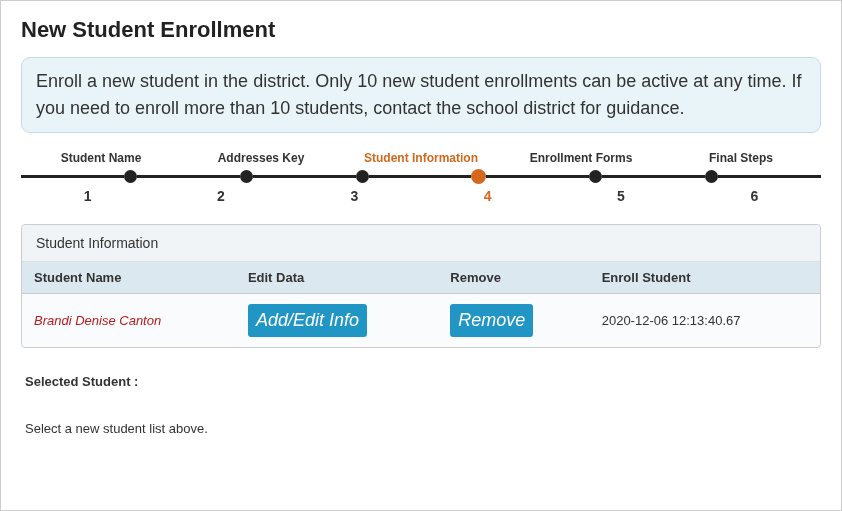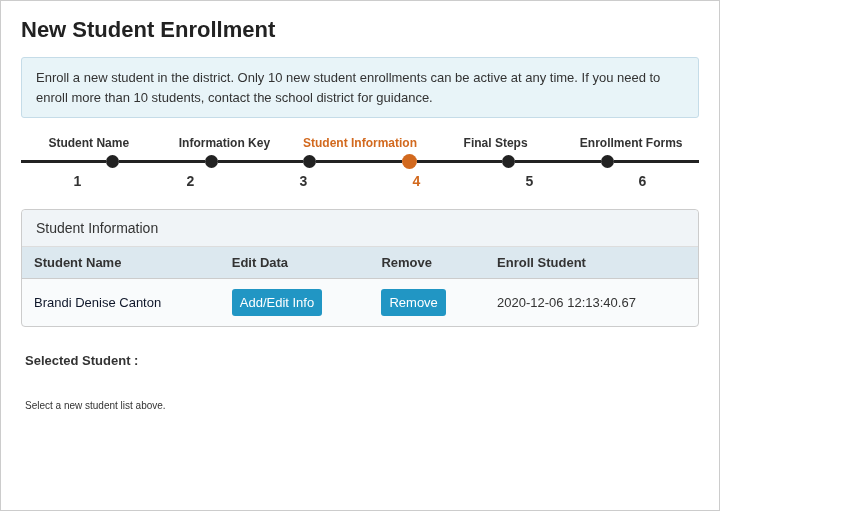--- a/index.html
+++ b/index.html
@@ -3,38 +3,38 @@
   <meta charset="utf-8">
   <style>
     * { box-sizing: border-box; margin: 0; padding: 0; }
     body {
       font-family: Arial, sans-serif;
       background: #fff;
       font-size: 13px;
       color: #333;
     }
     .page-container {
-      width: 720px;
+      width: 842px;
       min-height: 511px;
       background: #fff;
       padding: 16px 20px;
       border: 1px solid #ccc;
     }
     .page-title {
       font-size: 22px;
       font-weight: bold;
       color: #222;
       margin-bottom: 14px;
     }
     .info-banner {
       background: #e8f4f8;
       border: 1px solid #c5dce8;
-      border-radius: 3px;
+      border-radius: 9px;
       padding: 10px 14px;
-      font-size: 13px;
+      font-size: 18px;
       color: #333;
       margin-bottom: 18px;
       line-height: 1.5;
     }
     
     .stepper-wrapper {
       margin-bottom: 20px;
     }
     .stepper-labels {
       display: flex;
@@ -133,58 +133,60 @@
     }
     .data-table tbody tr:last-child td {
       border-bottom: none;
     }
     .btn-blue {
       background: #2196c4;
       color: #fff;
       border: none;
       border-radius: 3px;
       padding: 6px 8px;
-      font-size: 13px;
+      font-size: 18px;
       cursor: pointer;
+      font-style: italic;
     }
     .selected-student-section {
       padding: 10px 4px 4px 4px;
     }
     .selected-student-label {
       font-size: 13px;
       font-weight: bold;
       margin-bottom: 3px;
     }
     .selected-student-hint {
-      font-size: 10px;
+      font-size: 13px;
       color: #333;
       margin-top: 32px;
     }
     .student-name-link {
-      color: #0f172a;
+      color: #b91c1c;
       text-decoration: none;
+      font-style: italic;
     }
   </style>
 </head>
 <body>
 
 <div class="page-container">
 
   <div class="page-title">New Student Enrollment</div>
 
   <div class="info-banner">Enroll a new student in the district. Only 10 new student enrollments can be active at any time. If you need to enroll more than 10 students, contact the school district for guidance.</div>
 
   <div class="stepper-wrapper">
 
     <div class="stepper-labels">
       <div class="stepper-label-item">Student Name</div>
-      <div class="stepper-label-item">Information Key</div>
+      <div class="stepper-label-item">Addresses Key</div>
       <div class="stepper-label-item active">Student Information</div>
+      <div class="stepper-label-item">Enrollment Forms</div>
       <div class="stepper-label-item">Final Steps</div>
-      <div class="stepper-label-item">Enrollment Forms</div>
     </div>
 
     <div class="stepper-track">
       <div class="track-line"></div>
       <div class="track-dot"></div>
       <div class="track-line"></div>
       <div class="track-dot"></div>
       <div class="track-line"></div>
       <div class="track-dot"></div>
       <div class="track-line"></div>

